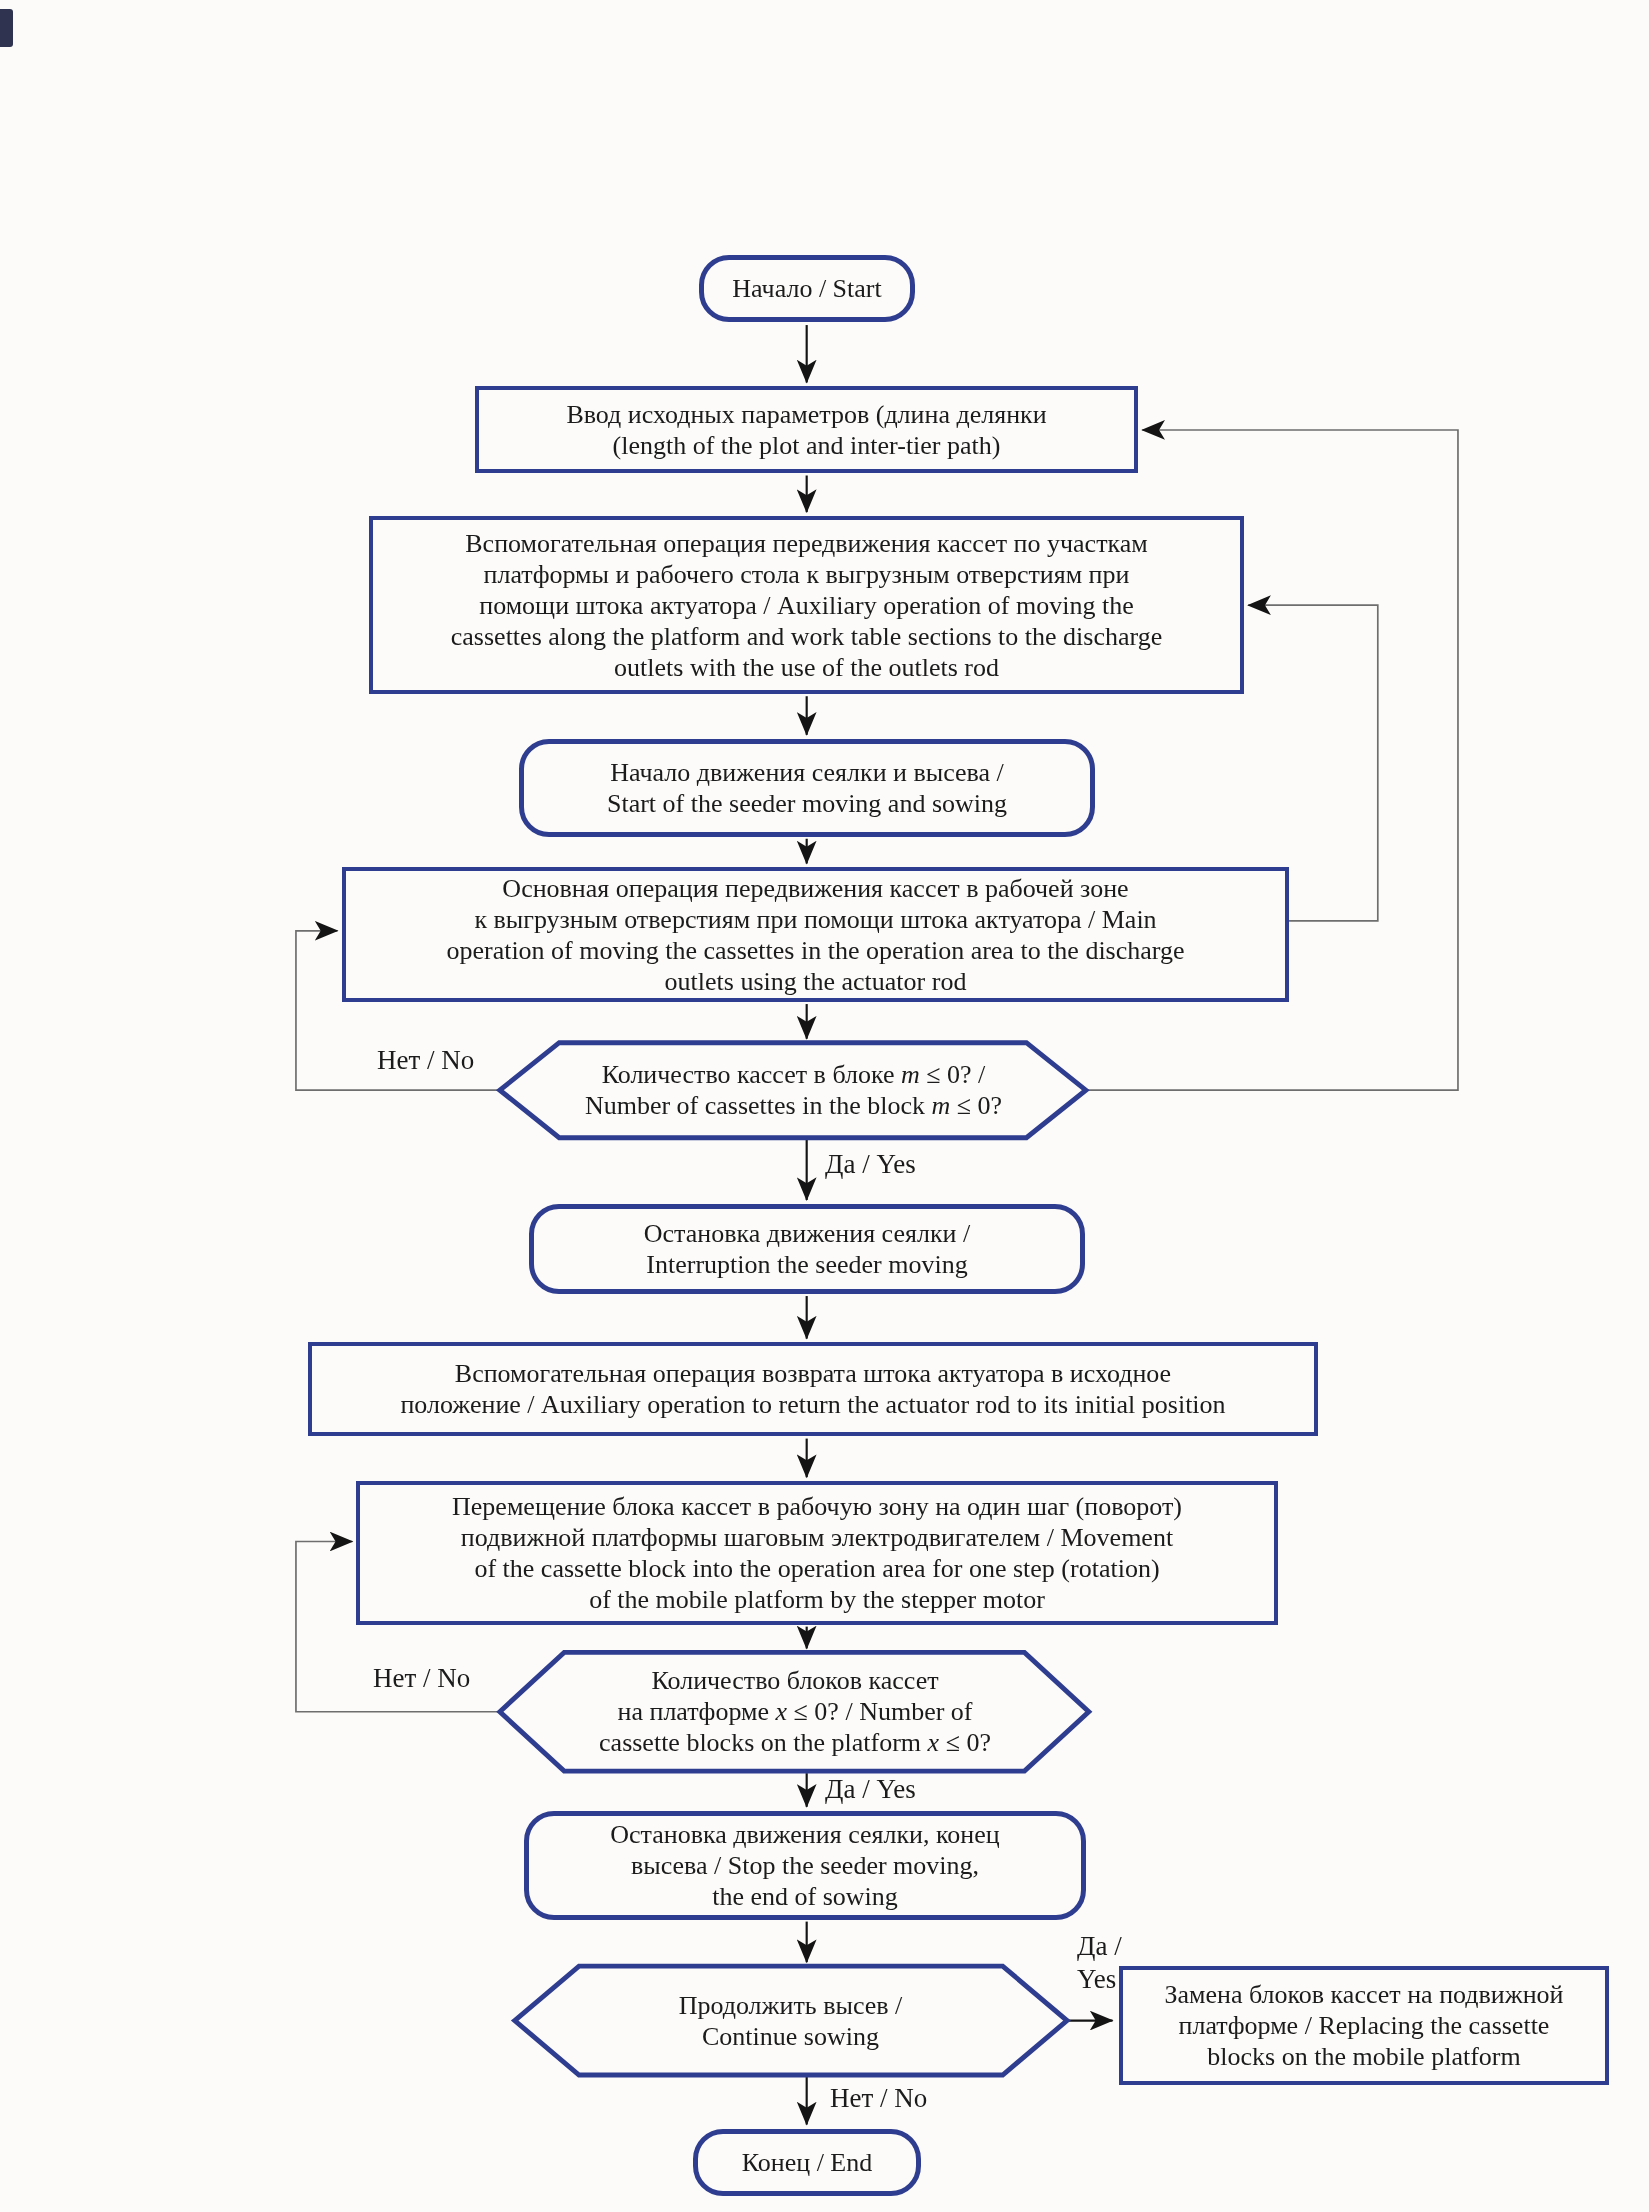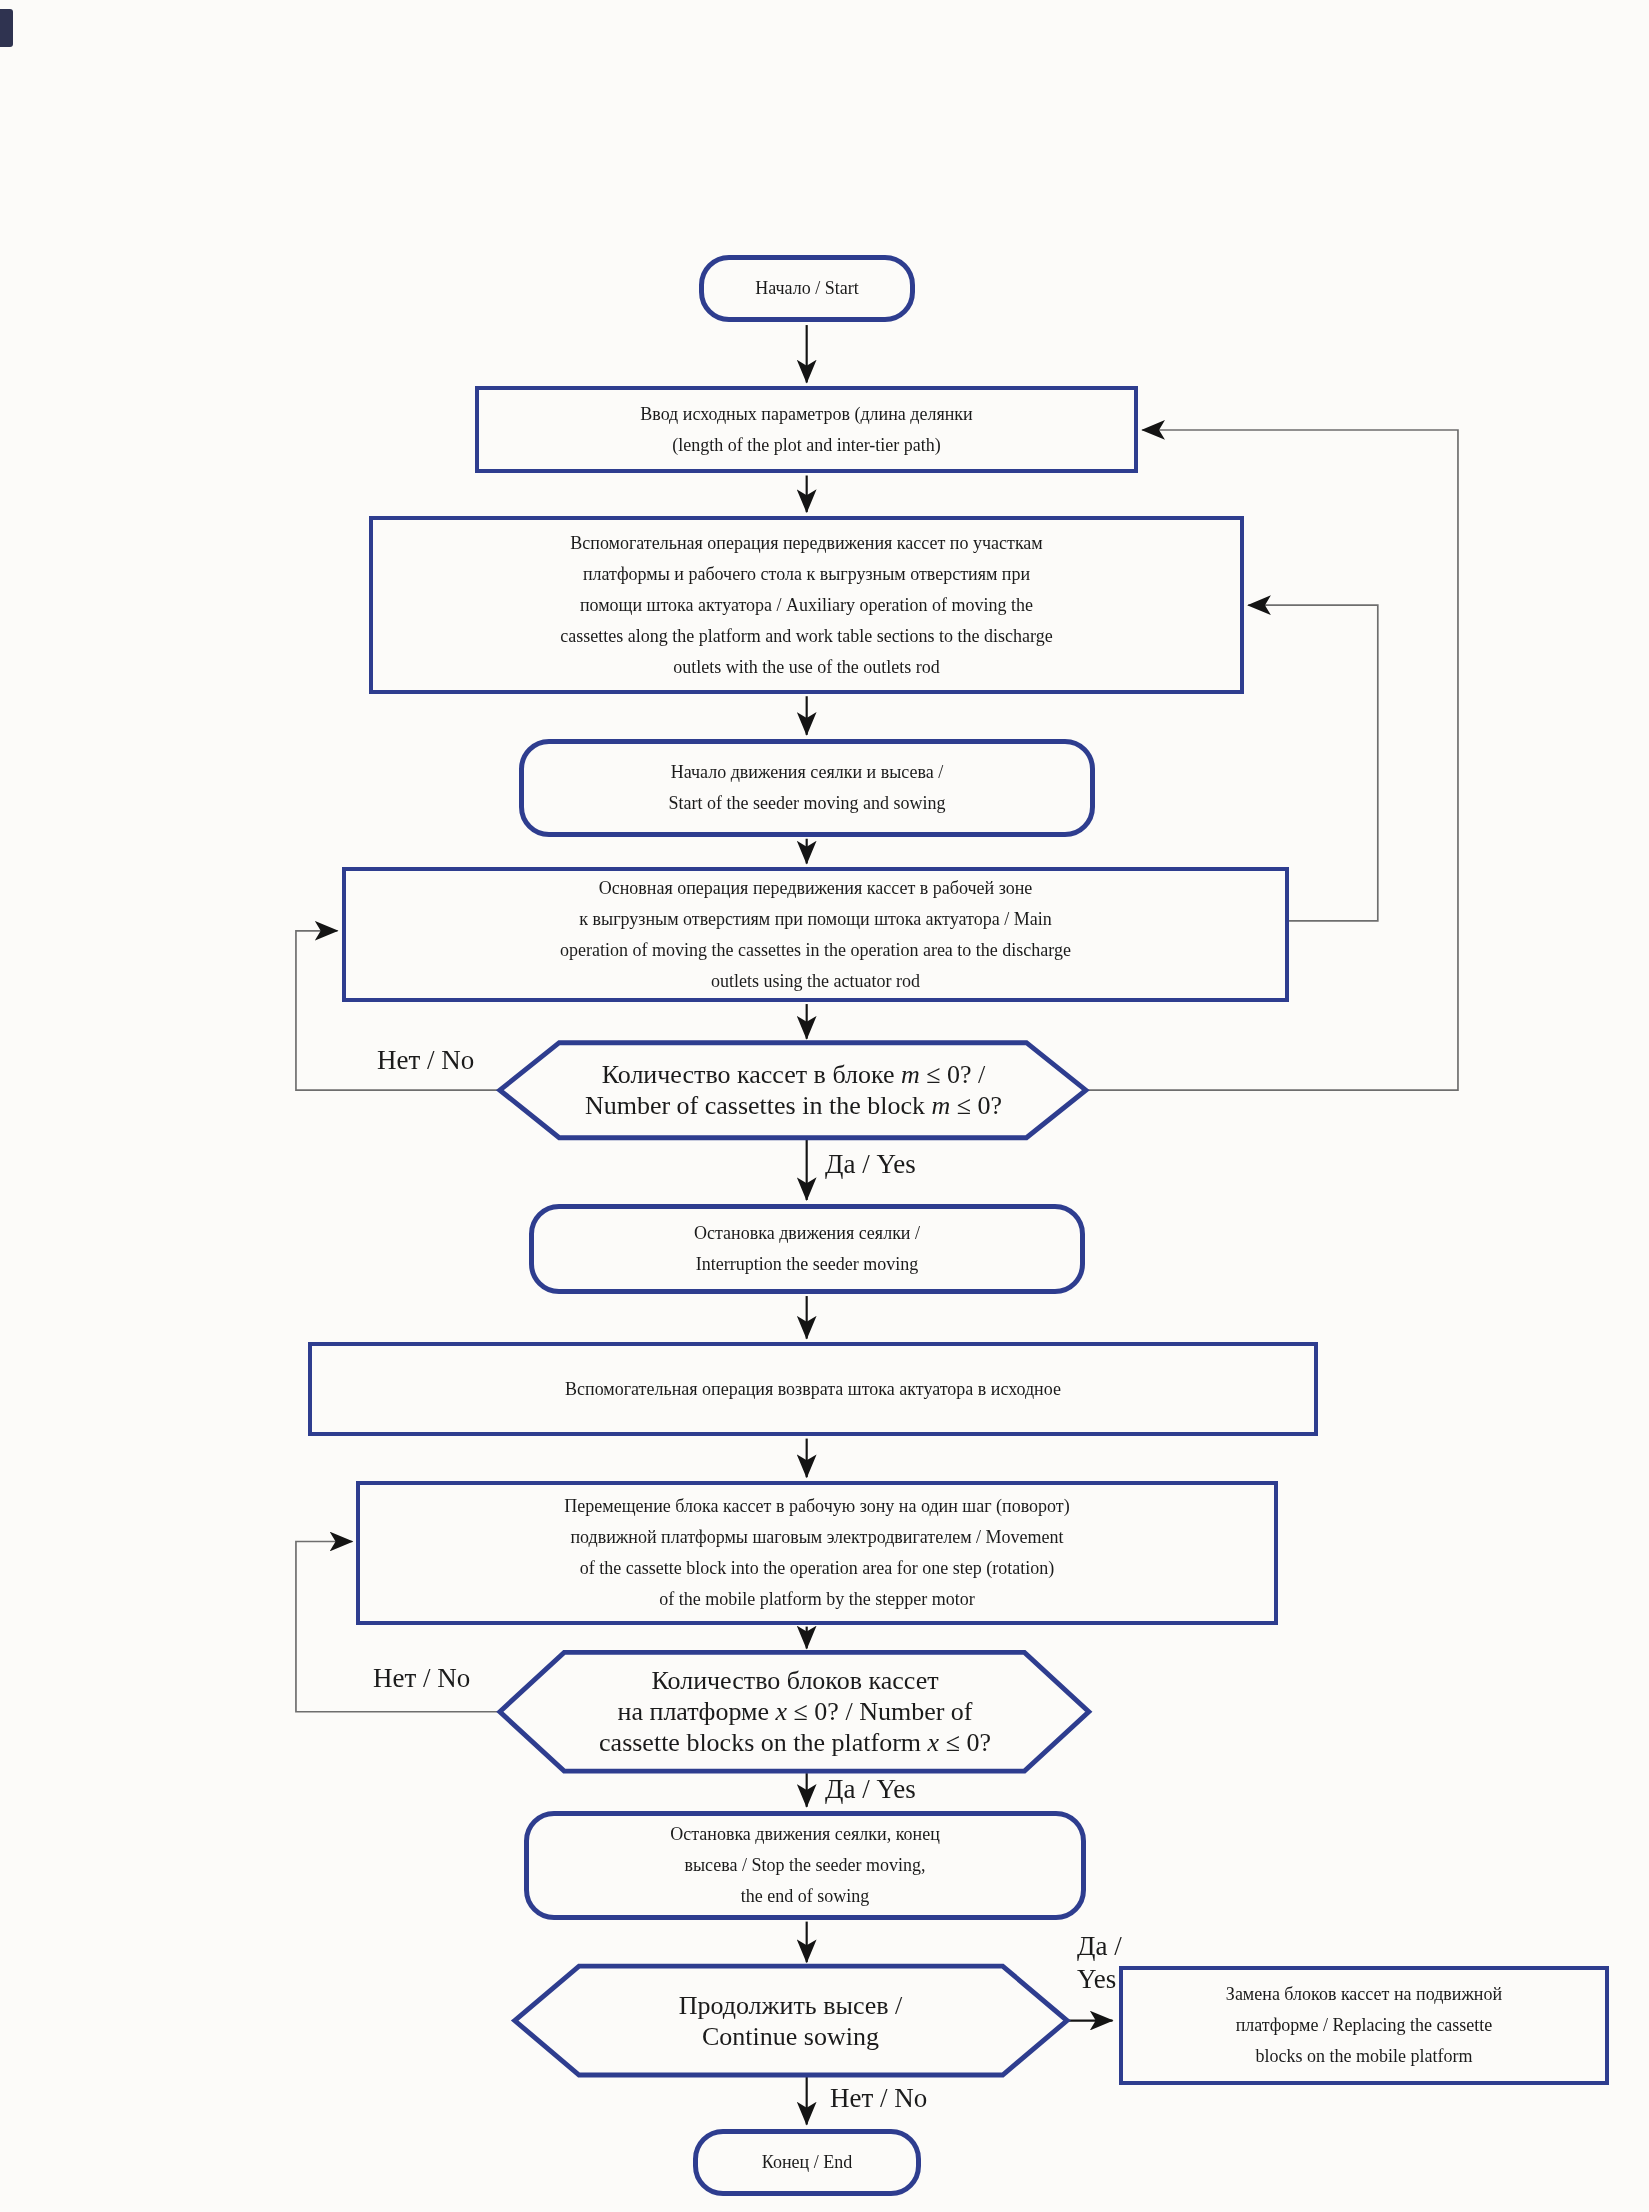--- a/index.html
+++ b/index.html
@@ -1,20 +1,20 @@
 <!DOCTYPE html>
 <html><head>
 <meta charset="utf-8">
 <style>
   html,body{margin:0;padding:0;background:#fcfbf9;}
   .canvas{position:relative;width:1649px;height:2213px;background:#fcfbf9;overflow:hidden;
           font-family:"Liberation Serif","DejaVu Serif",serif;color:#1b1b1b;}
   svg.wires{position:absolute;left:0;top:0;z-index:1;}
   .node{position:absolute;z-index:2;display:flex;flex-direction:column;align-items:center;justify-content:center;
-        text-align:center;font-size:18px;line-height:31px;background:#fcfbf9;box-sizing:border-box;}
+        text-align:center;font-size:26px;line-height:31px;background:#fcfbf9;box-sizing:border-box;}
   .rect{border:4px solid #2e3d8f;}
   .round{border:5px solid #2e3d8f;border-radius:30px;}
   .hexText{position:absolute;z-index:3;display:flex;flex-direction:column;align-items:center;justify-content:center;
         text-align:center;font-size:26px;line-height:31px;background:transparent;}
   .ln{display:block;white-space:nowrap;}
   .seg{white-space:pre;}
   .mvar{font-style:italic;white-space:pre;}
   .elabel{position:absolute;z-index:4;font-size:27px;line-height:33px;white-space:nowrap;}
   .artifact{position:absolute;left:0;top:9px;width:13px;height:38px;background:#2f3350;border-radius:0 3px 3px 0;z-index:5;}
 </style>
@@ -90,20 +90,21 @@
     <span class="ln"><span class="seg">Number of cassettes in the block </span><span class="mvar">m</span><span class="seg"> ≤ 0?</span></span>
   </div>
 
   <div class="node round" style="left:529px;top:1204px;width:556px;height:90px;">
     <span class="ln">Остановка движения сеялки /</span>
     <span class="ln">Interruption the seeder moving</span>
   </div>
 
   <div class="node rect" style="left:308px;top:1342px;width:1010px;height:94px;">
     <span class="ln">Вспомогательная операция возврата штока актуатора в исходное</span>
+    <span class="ln">положение / Auxiliary operation to return the actuator rod to its initial position</span>
   </div>
 
   <div class="node rect" style="left:356px;top:1481px;width:922px;height:144px;">
     <span class="ln">Перемещение блока кассет в рабочую зону на один шаг (поворот)</span>
     <span class="ln">подвижной платформы шаговым электродвигателем / Movement</span>
     <span class="ln">of the cassette block into the operation area for one step (rotation)</span>
     <span class="ln">of the mobile platform by the stepper motor</span>
   </div>
 
   <div class="hexText" style="left:540px;top:1652px;width:510px;height:119px;">

